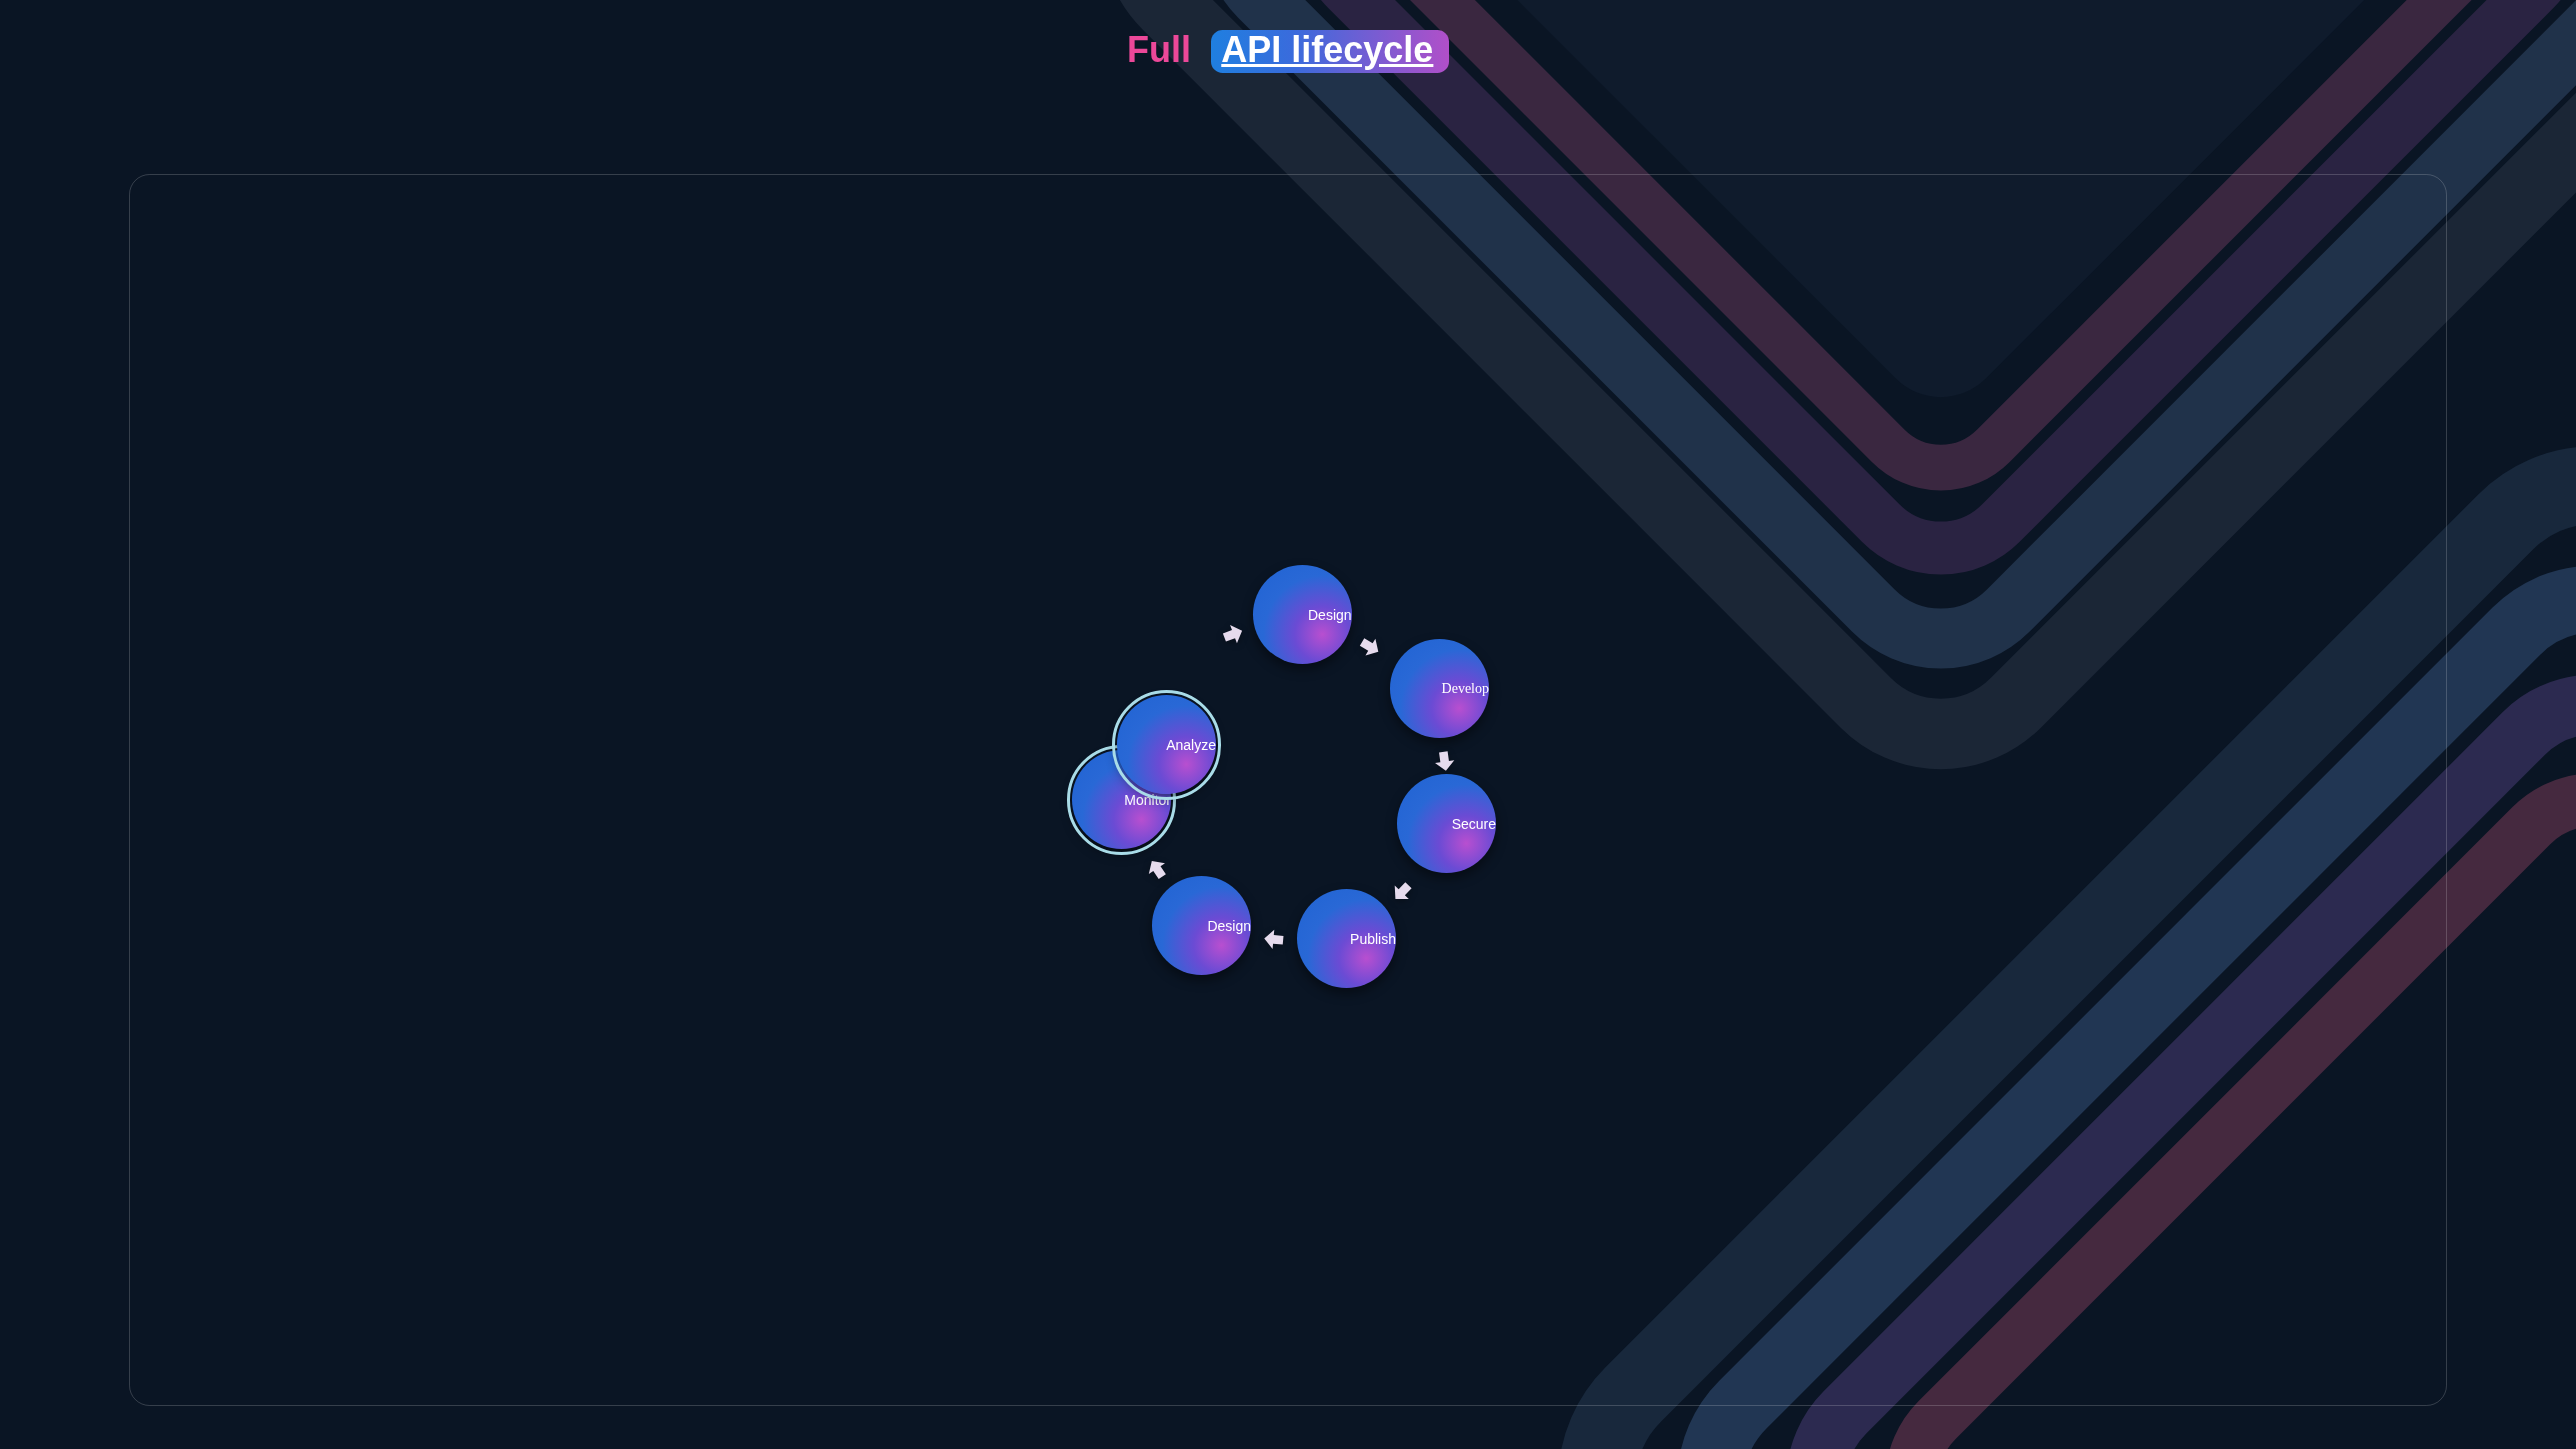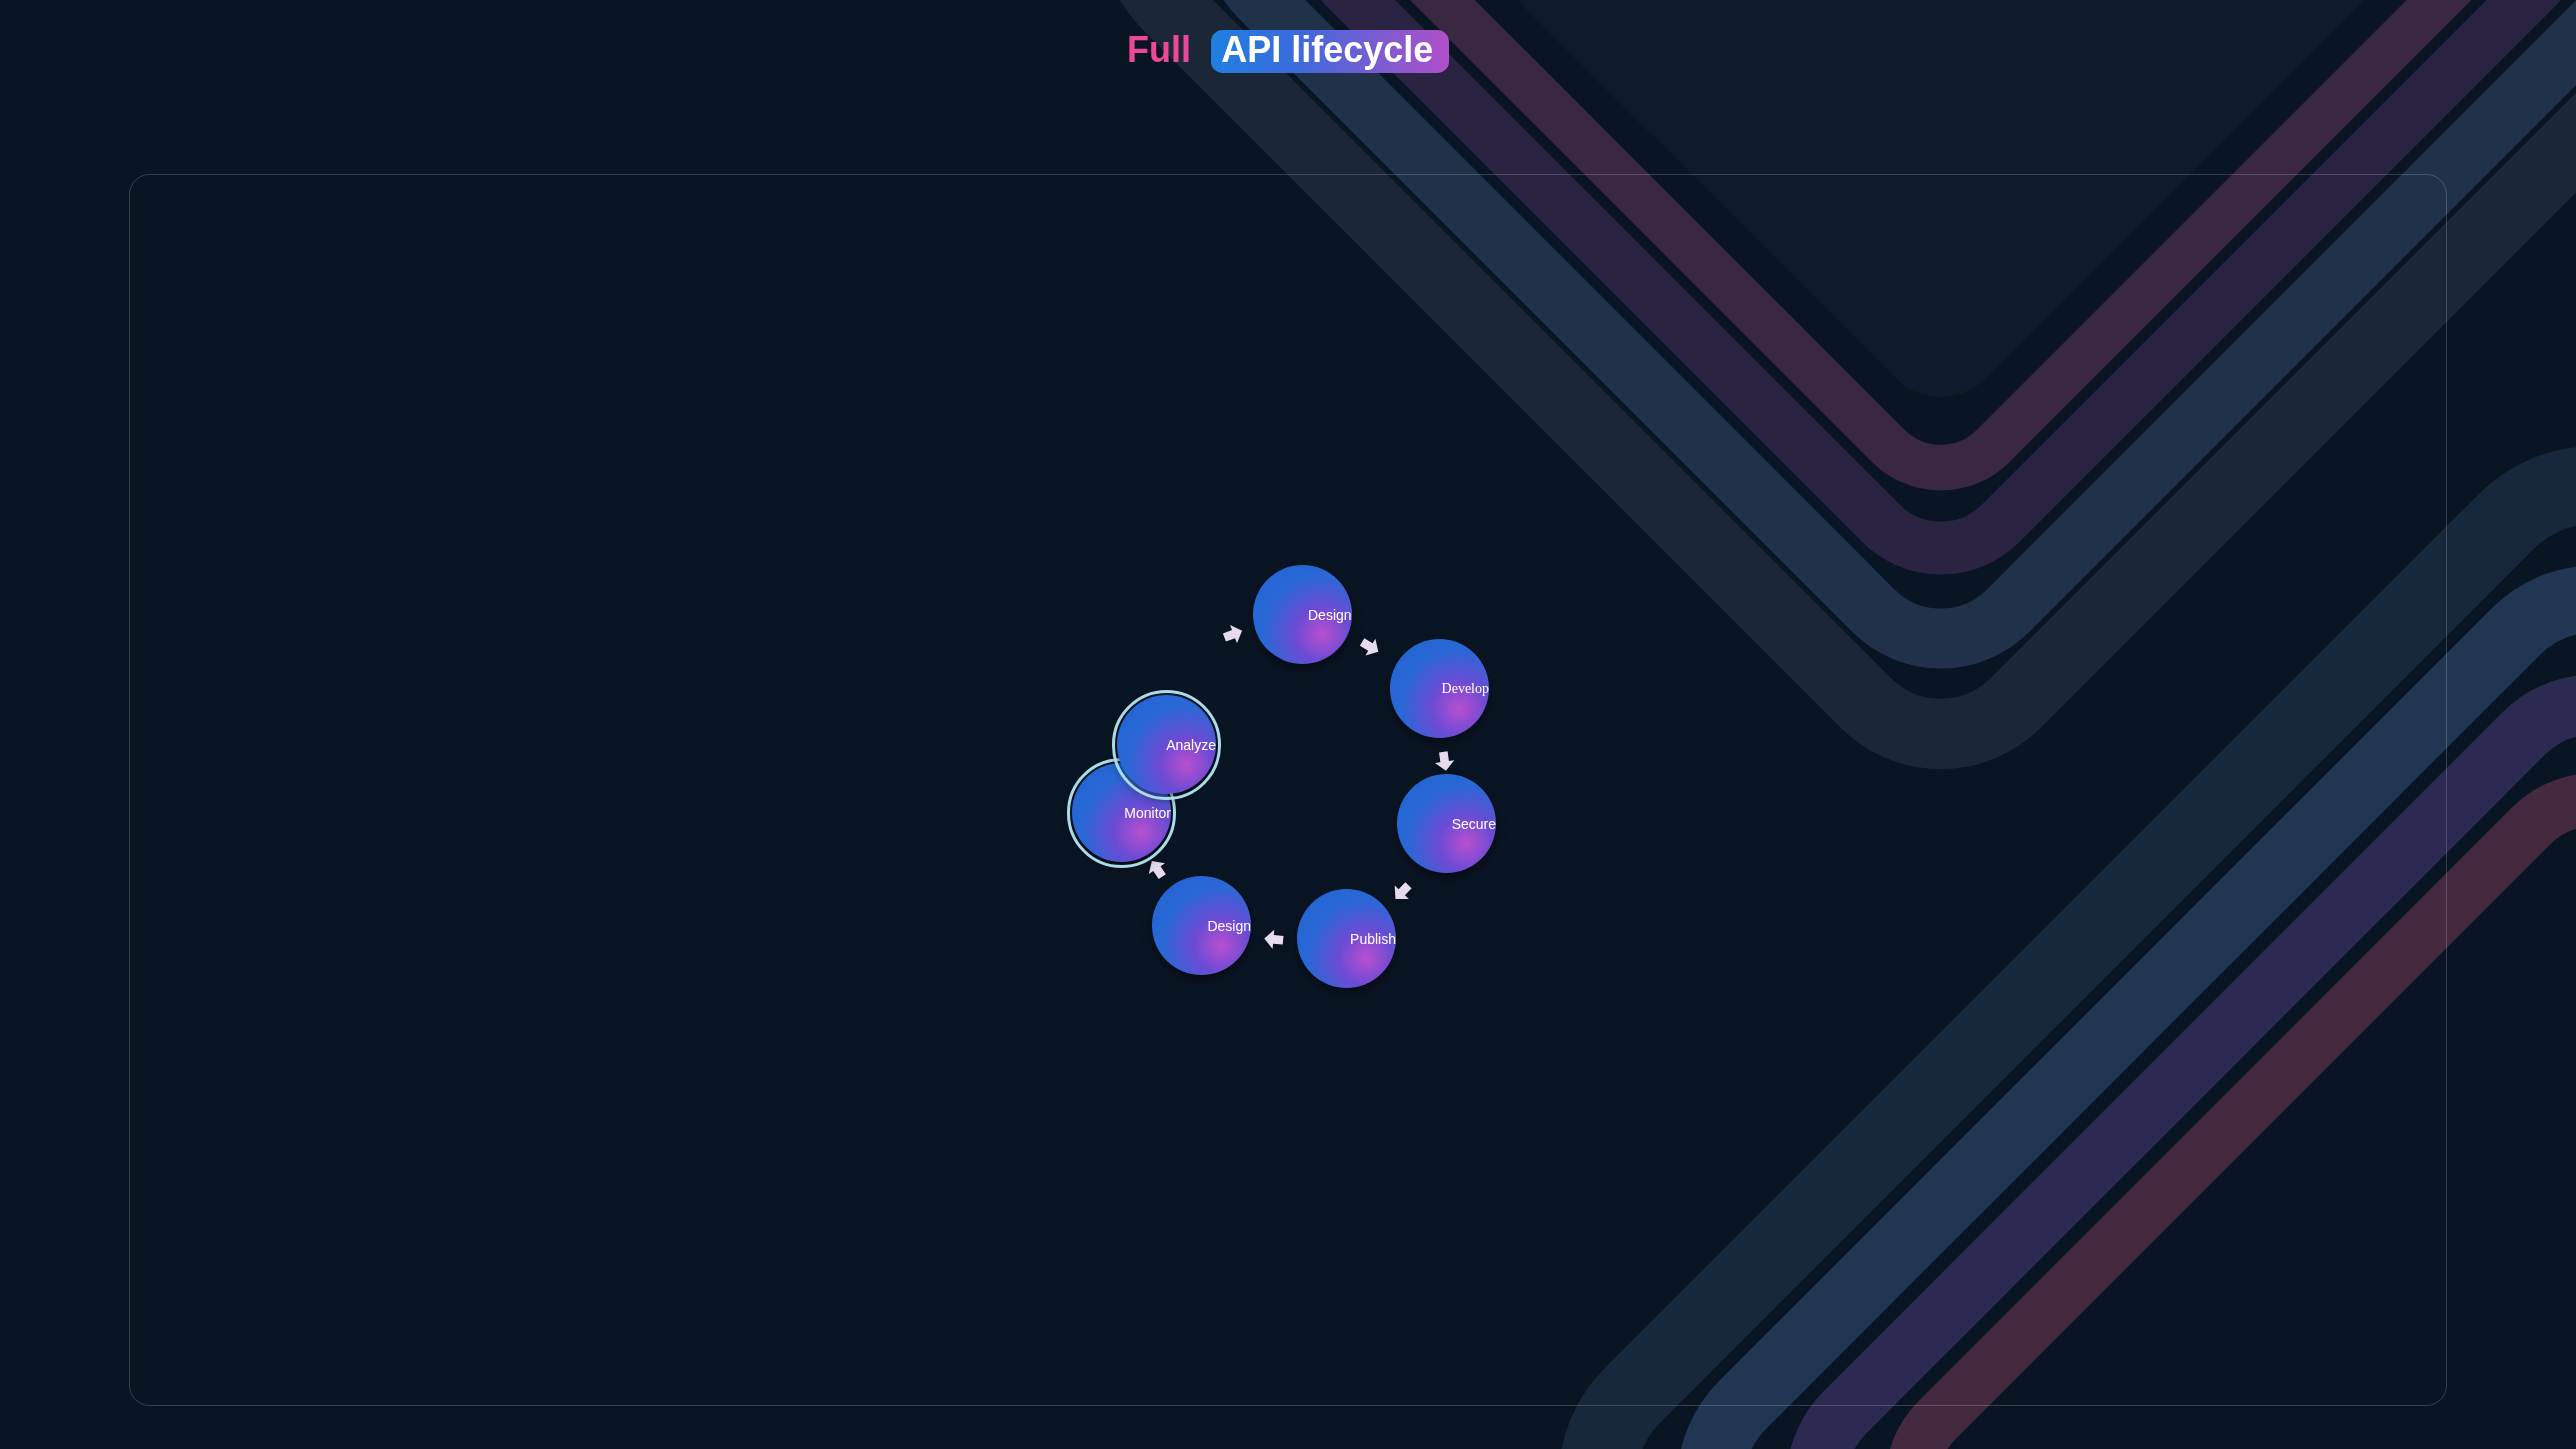--- a/index.html
+++ b/index.html
@@ -32,20 +32,21 @@
   }
   .title-wrap .pill {
     display: inline-block;
     color: #fff;
     font-size: 36px;
     padding: 0 15.5px 3.9px 10.3px;
     border-radius: 11.6px;
     background: linear-gradient(90deg, #1f7fe0 0%, #3a6bdc 35%, #b14fc9 100%);
     margin-left: 17px;
     line-height: 1.1;
+    text-decoration: underline;
   }
   .panel {
     position: absolute;
     left: 5%;
     right: 5%;
     top: 12%;
     bottom: 3%;
     border: 0.6px solid rgba(255,255,255,0.18);
     border-radius: 20.6px;
     z-index: 2;
@@ -164,21 +165,21 @@
     <div class="node" style="left: -86px; top: 144px;">
       <span>Design</span>
     </div>
     <div class="arrow" style="left: -131px; top: 87px;">
 <svg viewBox="0 0 100 100">
   <g transform="rotate(236.42857142857144 50 50)">
     <path d="M18 34 H54 V14 L88 50 L54 86 V66 H18 Z" fill="#e6dbed"></path>
   </g>
 </svg>
     </div>
-    <div class="node hl" style="left: -166px; top: 31px;">
+    <div class="node hl" style="left: -166px; top: 18px;">
       <span>Monitor</span>
     </div>
     <div class="arrow" style="left: -150px; top: -48px;">
 <svg viewBox="0 0 100 100">
   <g transform="rotate(287.8571428571429 50 50)">
     <path d="M18 34 H54 V14 L88 50 L54 86 V66 H18 Z" fill="#e6dbed"></path>
   </g>
 </svg>
     </div>
     <div class="node hl" style="left: -121px; top: -115px; margin-top: 28px;">

